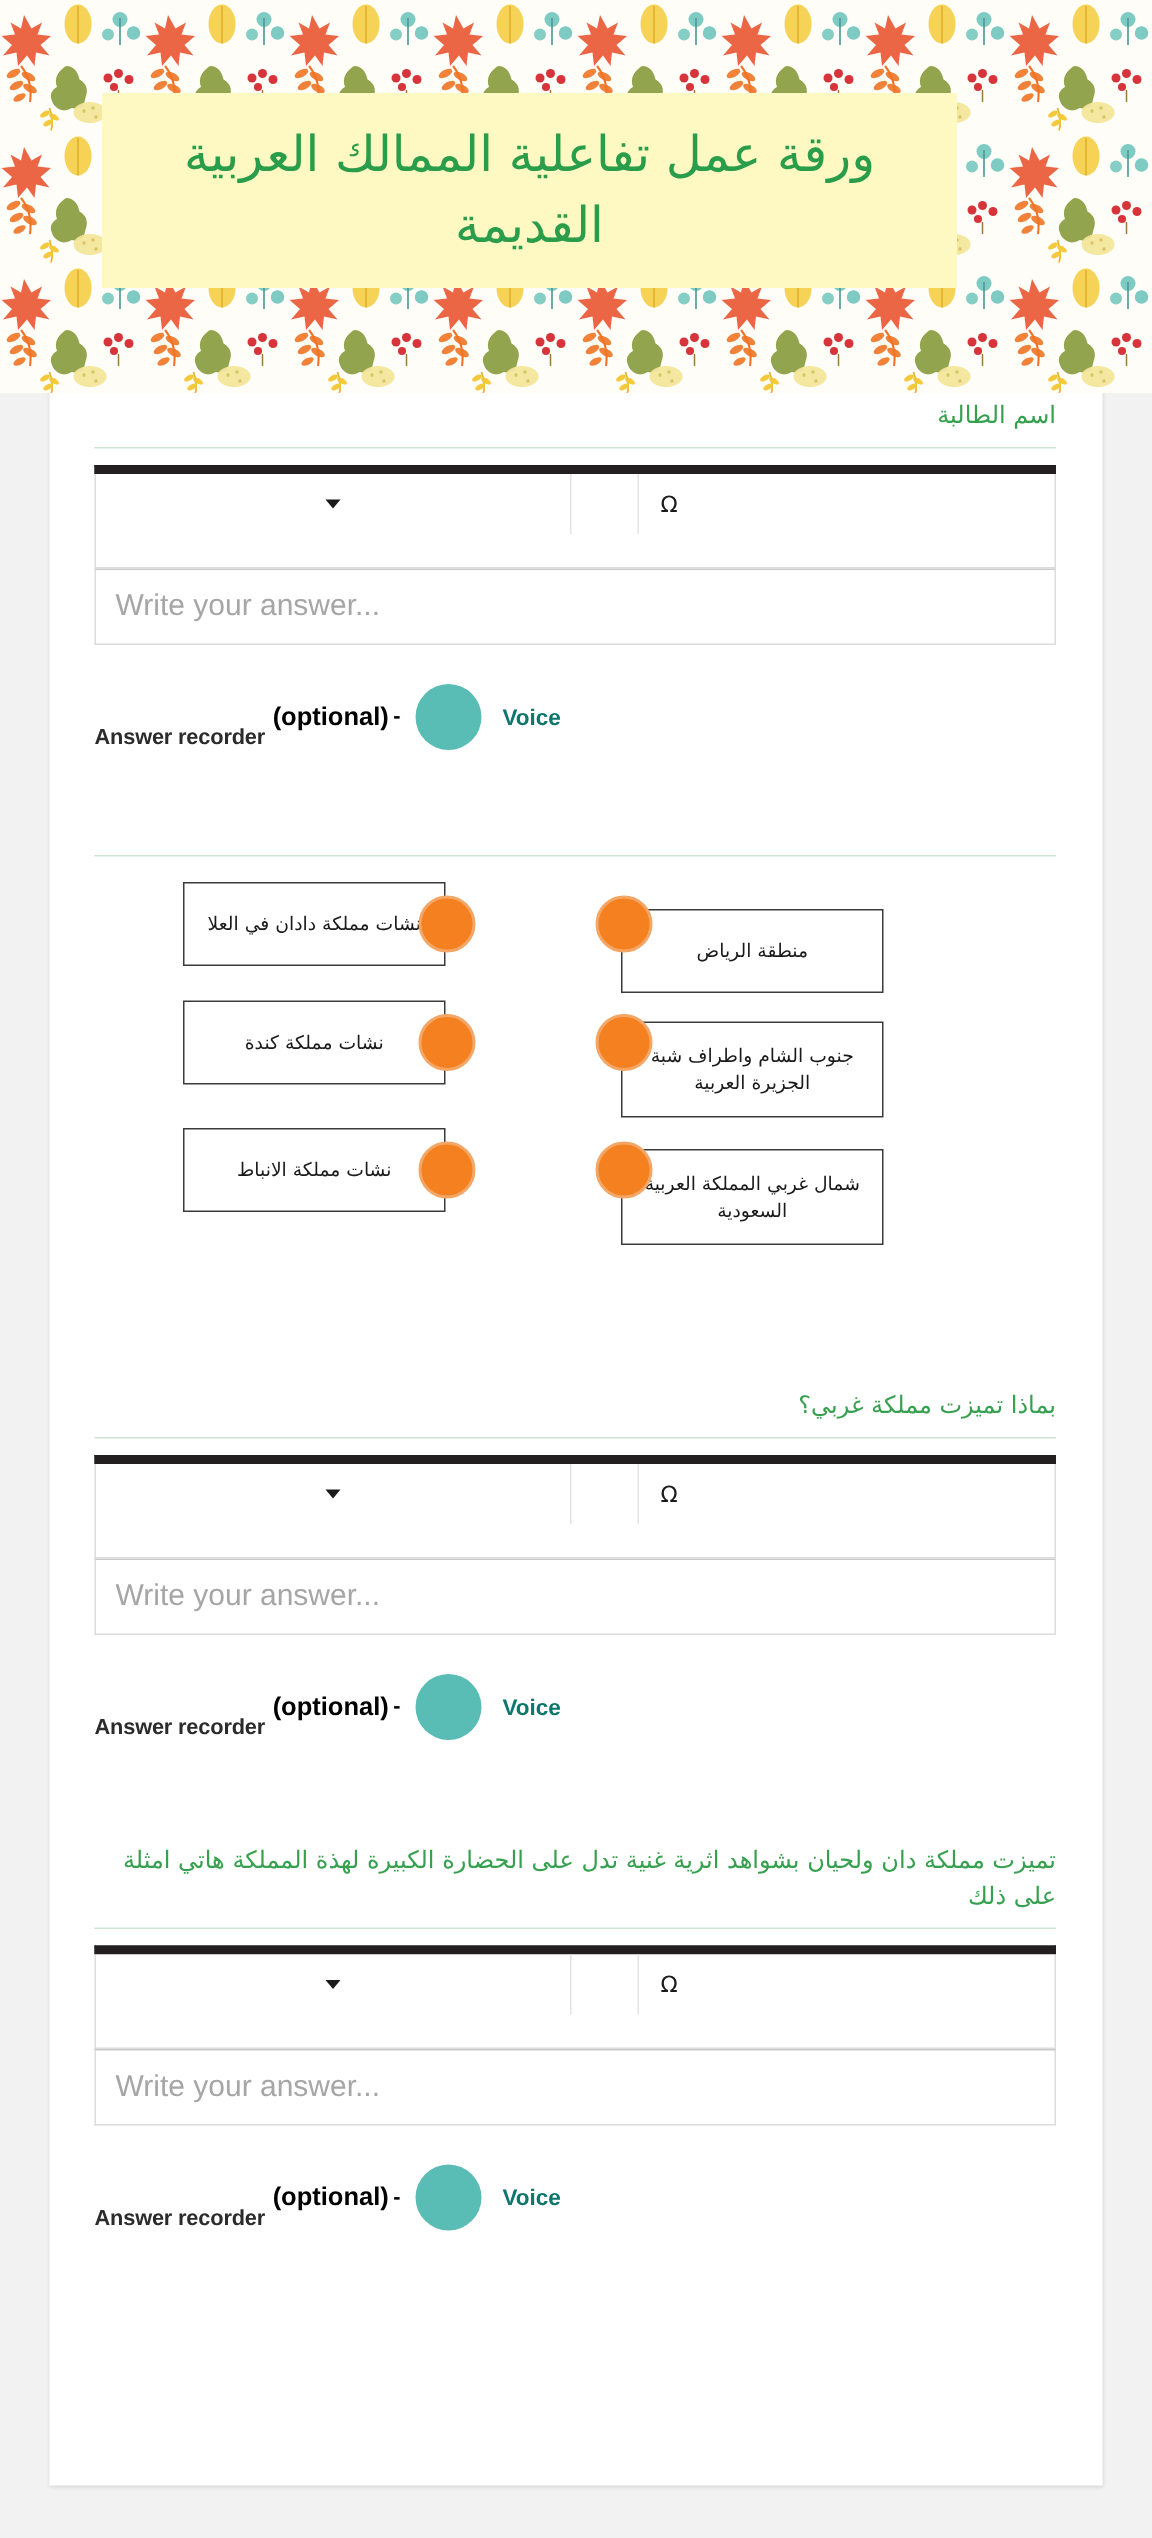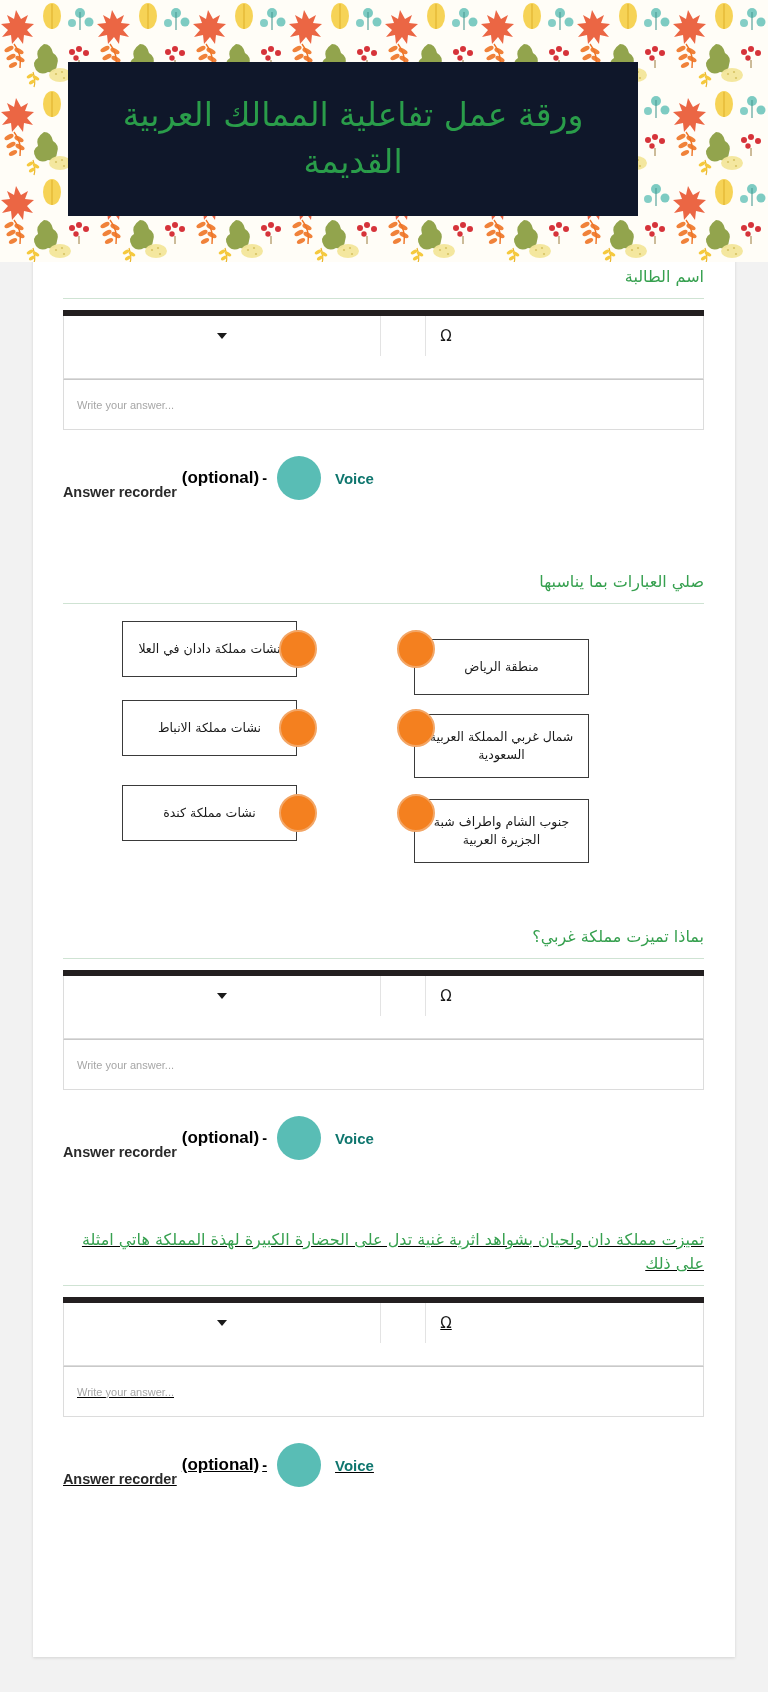--- a/index.html
+++ b/index.html
@@ -37,22 +37,22 @@
     overflow: hidden;
     background: #fffdf5;
   }
   .banner svg { display: block; }
 
   .title-plate {
     position: absolute;
     left: 68px;
     top: 62px;
     width: 570px;
-    height: 154px;
-    background: #0f172a;
+    height: 130px;
+    background: #fef9c3;
     display: flex;
     align-items: center;
     justify-content: center;
     text-align: center;
     padding: 4px 18px;
   }
   .title-text {
     color: #2a9d4a;
     font-family: "DejaVu Sans", sans-serif;
     font-size: 33px;
@@ -122,21 +122,21 @@
     height: 51px;
     border: 1px solid #dcdcdc;
     border-top: 1px solid #c9c9c9;
     background: #fff;
     display: flex;
     align-items: center;
     padding: 0 13px;
   }
   .editor-placeholder {
     color: #a6a6a6;
-    font-size: 11px;
+    font-size: 20px;
     font-family: "Liberation Sans", sans-serif;
   }
 
   
   .recorder {
     display: flex;
     align-items: center;
     margin-top: 26px;
   }
   .rec-label {
@@ -275,43 +275,42 @@
     <div class="recorder">
       <span class="rec-label">Answer recorder</span>
       <span class="rec-optional" style="margin-left:5px;">(optional)</span>
       <span class="rec-dash">-</span>
       <span class="rec-circle"></span>
       <span class="rec-voice">Voice</span>
     </div>
   </div>
 
   <div class="qblock" style="top:570px;">
-    <div class="qtitle">صلي العبارات بما يناسبها</div>
     <div class="qrule"></div>
 
     <div class="match-wrap">
 
       <div class="match-row">
         <div class="mbox left" style="top:6px;height:56px;">نشات مملكة دادان في العلا</div>
         <div class="dot left-dot" style="top:15px;"></div>
         <div class="mbox right" style="top:6px;height:56px;">منطقة الرياض</div>
         <div class="dot right-dot" style="top:15px;"></div>
       </div>
 
       <div class="match-row">
+        <div class="mbox left" style="top:0px;height:56px;">نشات مملكة كندة</div>
+        <div class="dot left-dot" style="top:9px;"></div>
+        <div class="mbox right" style="top:-4px;height:64px;">جنوب الشام واطراف شبة الجزيرة العربية</div>
+        <div class="dot right-dot" style="top:9px;"></div>
+      </div>
+
+      <div class="match-row">
         <div class="mbox left" style="top:0px;height:56px;">نشات مملكة الانباط</div>
         <div class="dot left-dot" style="top:9px;"></div>
         <div class="mbox right" style="top:-4px;height:64px;">شمال غربي المملكة العربية السعودية</div>
-        <div class="dot right-dot" style="top:9px;"></div>
-      </div>
-
-      <div class="match-row">
-        <div class="mbox left" style="top:0px;height:56px;">نشات مملكة كندة</div>
-        <div class="dot left-dot" style="top:9px;"></div>
-        <div class="mbox right" style="top:-4px;height:64px;">جنوب الشام واطراف شبة الجزيرة العربية</div>
         <div class="dot right-dot" style="top:9px;"></div>
       </div>
 
     </div>
   </div>
 
   <div class="qblock" style="top:925px;">
     <div class="qtitle">بماذا تميزت مملكة غربي؟</div>
     <div class="qrule"></div>
 
@@ -331,21 +330,21 @@
 
     <div class="recorder">
       <span class="rec-label">Answer recorder</span>
       <span class="rec-optional" style="margin-left:5px;">(optional)</span>
       <span class="rec-dash">-</span>
       <span class="rec-circle"></span>
       <span class="rec-voice">Voice</span>
     </div>
   </div>
 
-  <div class="qblock" style="top:1228px;text-decoration:underline;">
+  <div class="qblock" style="top:1228px;">
     <div class="qtitle">تميزت مملكة دان ولحيان بشواهد اثرية غنية تدل على الحضارة الكبيرة لهذة المملكة هاتي امثلة على ذلك</div>
     <div class="qrule"></div>
 
     <div class="editor">
       <div class="editor-topbar"></div>
       <div class="editor-toolbar">
         <div class="tool-style">
           <span class="caret"></span>
         </div>
         <div class="tool-gap"></div>

